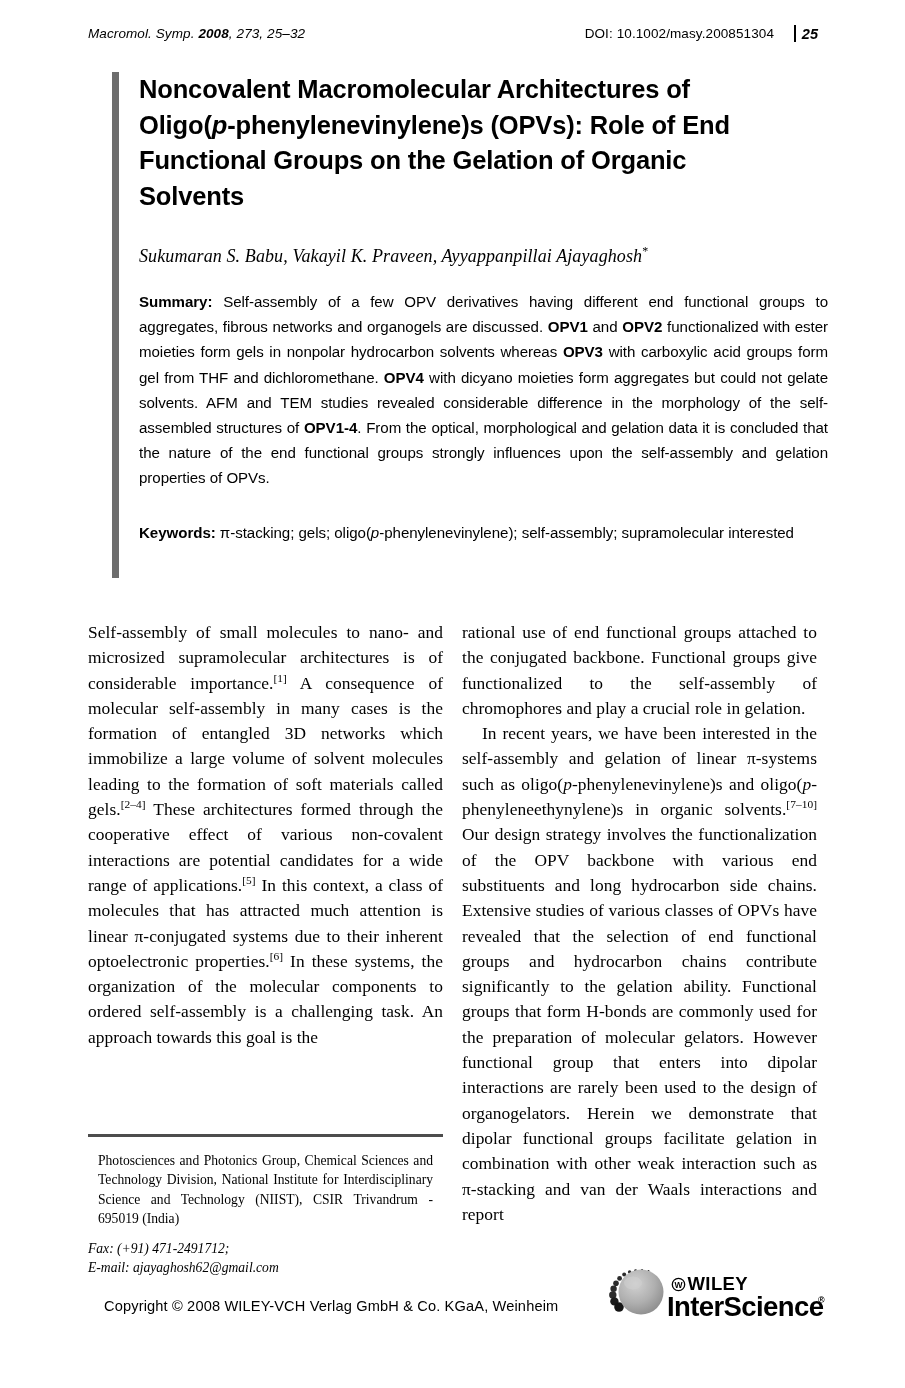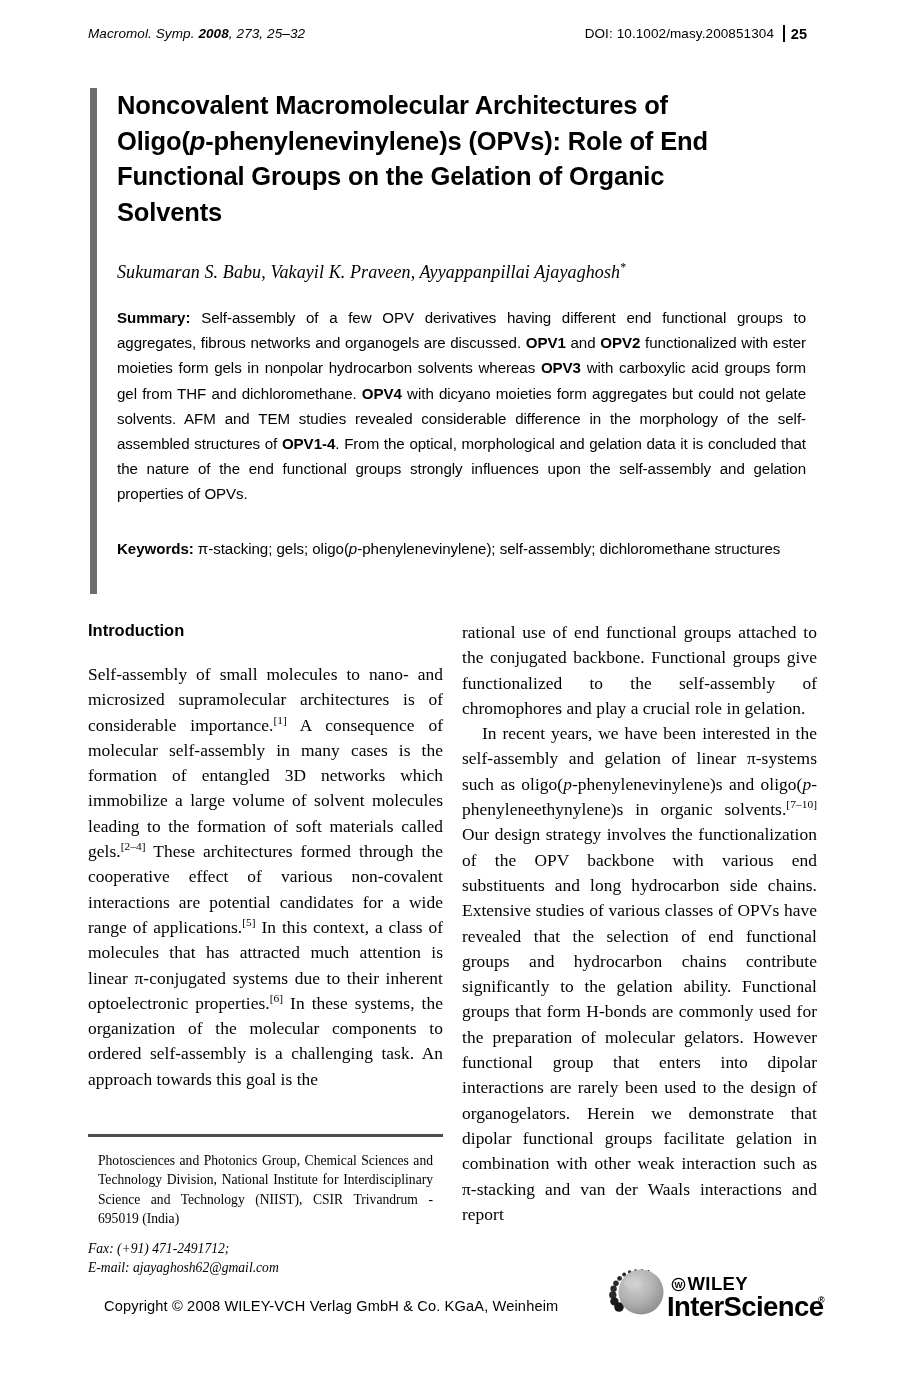--- a/index.html
+++ b/index.html
@@ -50,44 +50,44 @@
     position: absolute;
     right: 44px;
     top: 0;
     font-family: "Liberation Sans", "DejaVu Sans", sans-serif;
     font-size: 13.5px;
     letter-spacing: 0.1px;
     white-space: nowrap;
   }
   .pagenum-wrap {
     position: absolute;
-    right: 11px;
+    right: 0;
     top: -1px;
     display: flex;
     align-items: center;
     gap: 6px;
+    font-style: italic;
   }
   .pagenum-rule {
     width: 2px;
     height: 17px;
     background: #000;
   }
   .pagenum {
     font-family: "Liberation Sans", "DejaVu Sans", sans-serif;
     font-size: 14.5px;
     font-weight: bold;
   }
 
   
   .titleblock {
     position: absolute;
-    left: 90px;
+    left: 112px;
     top: 72px;
     width: 716px;
-    margin-top: 16px;
   }
   .gray-rule {
     position: absolute;
     left: 0;
     top: 0;
     width: 7px;
     height: 506px;
     background: #6d6d6d;
   }
   .titleblock-inner {
@@ -245,27 +245,26 @@
   <div class="titleblock">
     <div class="gray-rule"></div>
     <div class="titleblock-inner">
 
       <h1 class="article-title"><span>Noncovalent Macromolecular Architectures of</span><br><span>Oligo(</span><i>p</i><span>-phenylenevinylene)s (OPVs): Role of End</span><br><span>Functional Groups on the Gelation of Organic</span><br><span>Solvents</span></h1>
 
       <div class="authors"><span>Sukumaran S. Babu, Vakayil K. Praveen, Ayyappanpillai Ajayaghosh</span><sup>*</sup></div>
 
       <div class="summary"><b>Summary:</b><span> Self-assembly of a few OPV derivatives having different end functional groups to aggregates, fibrous networks and organogels are discussed. </span><b>OPV1</b><span> and </span><b>OPV2</b><span> functionalized with ester moieties form gels in nonpolar hydrocarbon solvents whereas </span><b>OPV3</b><span> with carboxylic acid groups form gel from THF and dichloromethane. </span><b>OPV4</b><span> with dicyano moieties form aggregates but could not gelate solvents. AFM and TEM studies revealed considerable difference in the morphology of the self-assembled structures of </span><b>OPV1-4</b><span>. From the optical, morphological and gelation data it is concluded that the nature of the end functional groups strongly influences upon the self-assembly and gelation properties of OPVs.</span></div>
 
-      <div class="keywords"><b>Keywords:</b><span> π-stacking; gels; oligo(</span><i>p</i><span>-phenylenevinylene); self-assembly; dichloromethane structures</span></div>
+      <div class="keywords"><b>Keywords:</b><span> π-stacking; gels; oligo(</span><i>p</i><span>-phenylenevinylene); self-assembly; supramolecular interested</span></div>
 
     </div>
   </div>
 
   <div class="col col-left">
-    <h2 class="section-head">Introduction</h2>
     <p class="body-p"><span>Self-assembly of small molecules to nano- and microsized supramolecular architectures is of considerable importance.</span><sup>[1]</sup><span> A consequence of molecular self-assembly in many cases is the formation of entangled 3D networks which immobilize a large volume of solvent molecules leading to the formation of soft materials called gels.</span><sup>[2–4]</sup><span> These architectures formed through the cooperative effect of various non-covalent interactions are potential candidates for a wide range of applications.</span><sup>[5]</sup><span> In this context, a class of molecules that has attracted much attention is linear π-conjugated systems due to their inherent optoelectronic properties.</span><sup>[6]</sup><span> In these systems, the organization of the molecular components to ordered self-assembly is a challenging task. An approach towards this goal is the</span></p>
   </div>
 
   <div class="col col-right">
     <p class="body-p">rational use of end functional groups attached to the conjugated backbone. Functional groups give functionalized to the self-assembly of chromophores and play a crucial role in gelation.</p>
     <p class="body-p"><span>In recent years, we have been interested in the self-assembly and gelation of linear π-systems such as oligo(</span><i>p</i><span>-phenylenevinylene)s and oligo(</span><i>p</i><span>-phenyleneethynylene)s in organic solvents.</span><sup>[7–10]</sup><span> Our design strategy involves the functionalization of the OPV backbone with various end substituents and long hydrocarbon side chains. Extensive studies of various classes of OPVs have revealed that the selection of end functional groups and hydrocarbon chains contribute significantly to the gelation ability. Functional groups that form H-bonds are commonly used for the preparation of molecular gelators. However functional group that enters into dipolar interactions are rarely been used to the design of organogelators. Herein we demonstrate that dipolar functional groups facilitate gelation in combination with other weak interaction such as π-stacking and van der Waals interactions and report</span></p>
   </div>
 
   <div class="footnote">
     <div class="footnote-rule"></div>

